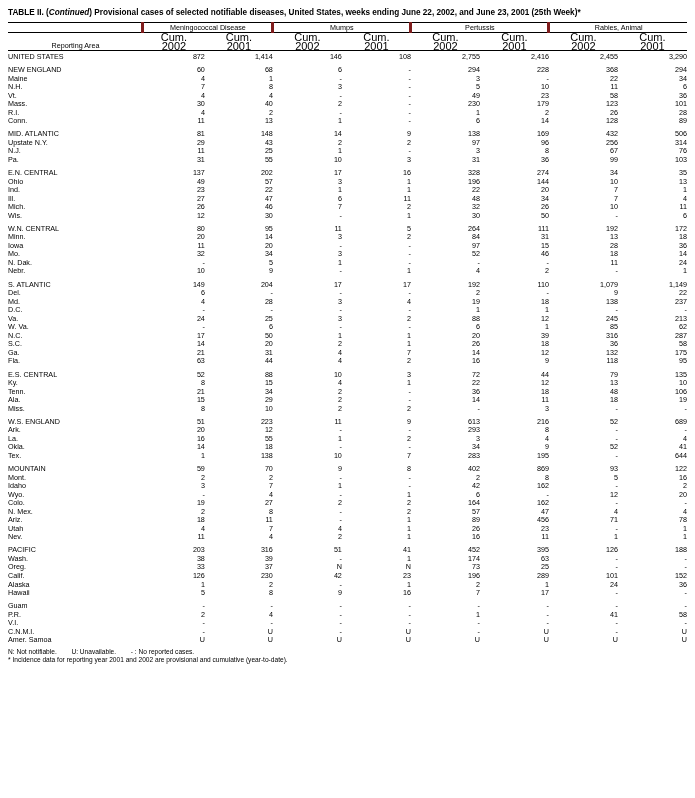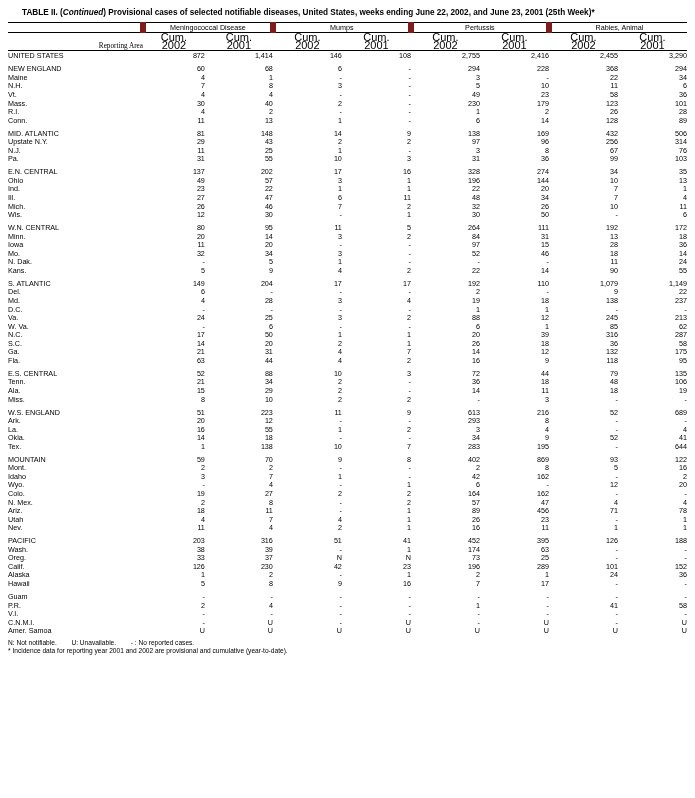--- a/index.html
+++ b/index.html
@@ -15,21 +15,21 @@
     font-size: 7.2px;
   }
   .page {
     width: 695px;
     padding: 6px 8px 0 8px;
     box-sizing: border-box;
   }
   .title {
     font-size: 8.2px;
     line-height: 10px;
-    margin: 2px 0 4px 14px;
+    margin: 2px 0 4px 0;
     font-weight: bold;
   }
   .title .ital {
     font-style: italic;
   }
   table.main {
     border-collapse: collapse;
     width: 679px;
     table-layout: fixed;
   }
@@ -46,25 +46,24 @@
     padding-bottom: 1px;
   }
   .hdr-sub {
     text-align: center;
     font-size: 11px;
     font-weight: bold;
     line-height: 8.4px;
     padding-bottom: 1px;
   }
   .hdr-area {
-    text-align: right;
+    text-align: center;
     font-size: 7.2px;
     font-weight: bold;
     padding-bottom: 1px;
-    font-family: Liberation Serif, serif;
   }
   .line-top {
     border-top: 1px solid #000;
   }
   .thick-bot {
     border-bottom: 1.3px solid #000;
   }
   .rowlabel {
     text-align: left;
     white-space: nowrap;
@@ -80,21 +79,21 @@
     white-space: nowrap;
   }
   .grp-gap { height: 4.5px; }
   .bold { font-weight: bold; }
   .footer {
     margin-top: 3px;
     font-size: 6.6px;
     line-height: 8px;
   }
   .sep-v {
-    border-left: 6px solid #7f1d1d;
+    border-left: 3px solid #7f1d1d;
   }
   .hdr-spacer { height: 2px; }
 </style>
 </head>
 <body>
 
 <div class="page">
 
   <div class="title">
     <span>TABLE II. (</span><span class="ital">Continued</span><span>) Provisional cases of selected notifiable diseases, United States, weeks ending June 22, 2002, and June 23, 2001 (25th Week)*</span>
@@ -408,29 +407,29 @@
           <td class="num">-</td>
           <td class="num">5</td>
           <td class="num">1</td>
           <td class="num">-</td>
           <td class="num">-</td>
           <td class="num">-</td>
           <td class="num">11</td>
           <td class="num">24</td>
         </tr>
         <tr>
-          <td class="rowlabel">Kans.</td>
-          <td class="num">5</td>
+          <td class="rowlabel">Nebr.</td>
+          <td class="num">10</td>
           <td class="num">9</td>
-          <td class="num">4</td>
-          <td class="num">2</td>
-          <td class="num">22</td>
-          <td class="num">14</td>
-          <td class="num">90</td>
-          <td class="num">55</td>
+          <td class="num">-</td>
+          <td class="num">1</td>
+          <td class="num">4</td>
+          <td class="num">2</td>
+          <td class="num">-</td>
+          <td class="num">1</td>
         </tr>
         <tr class="grp-gap">
           <td colspan="9"></td>
         </tr>
         <tr>
           <td class="rowlabel bold">S. ATLANTIC</td>
           <td class="num bold">149</td>
           <td class="num bold">204</td>
           <td class="num bold">17</td>
           <td class="num bold">17</td>
@@ -544,20 +543,31 @@
         <tr>
           <td class="rowlabel bold">E.S. CENTRAL</td>
           <td class="num bold">52</td>
           <td class="num bold">88</td>
           <td class="num bold">10</td>
           <td class="num bold">3</td>
           <td class="num bold">72</td>
           <td class="num bold">44</td>
           <td class="num bold">79</td>
           <td class="num bold">135</td>
+        </tr>
+        <tr>
+          <td class="rowlabel">Ky.</td>
+          <td class="num">8</td>
+          <td class="num">15</td>
+          <td class="num">4</td>
+          <td class="num">1</td>
+          <td class="num">22</td>
+          <td class="num">12</td>
+          <td class="num">13</td>
+          <td class="num">10</td>
         </tr>
         <tr>
           <td class="rowlabel">Tenn.</td>
           <td class="num">21</td>
           <td class="num">34</td>
           <td class="num">2</td>
           <td class="num">-</td>
           <td class="num">36</td>
           <td class="num">18</td>
           <td class="num">48</td>

